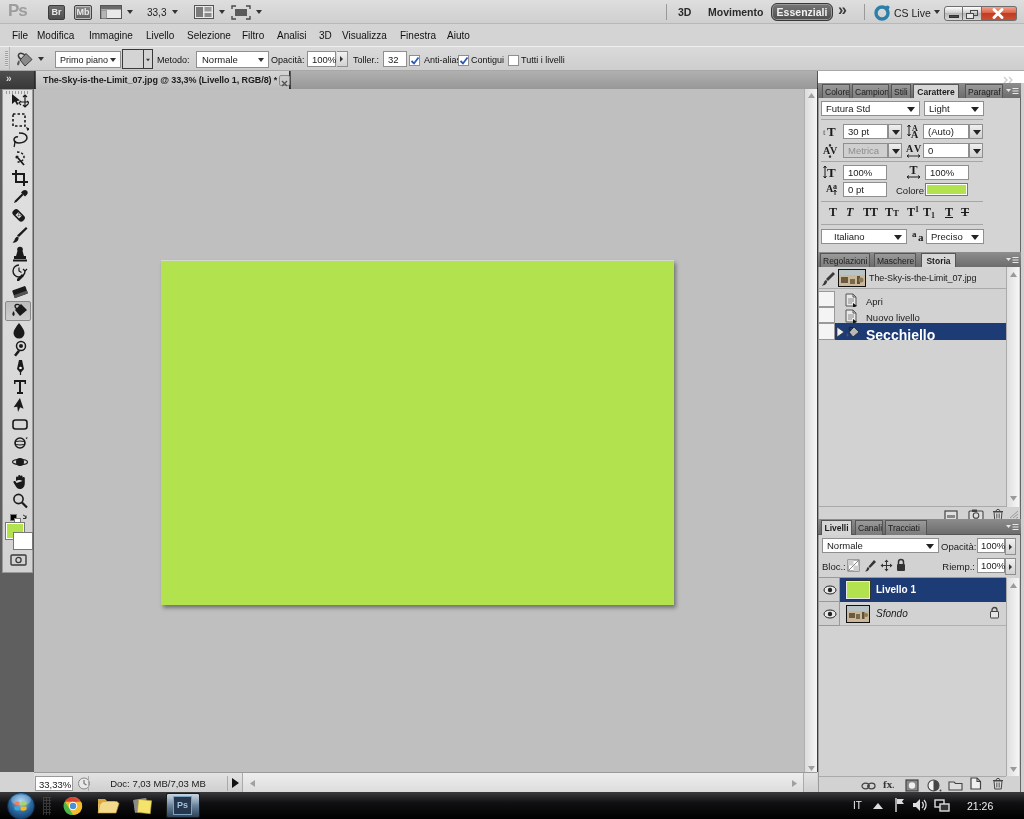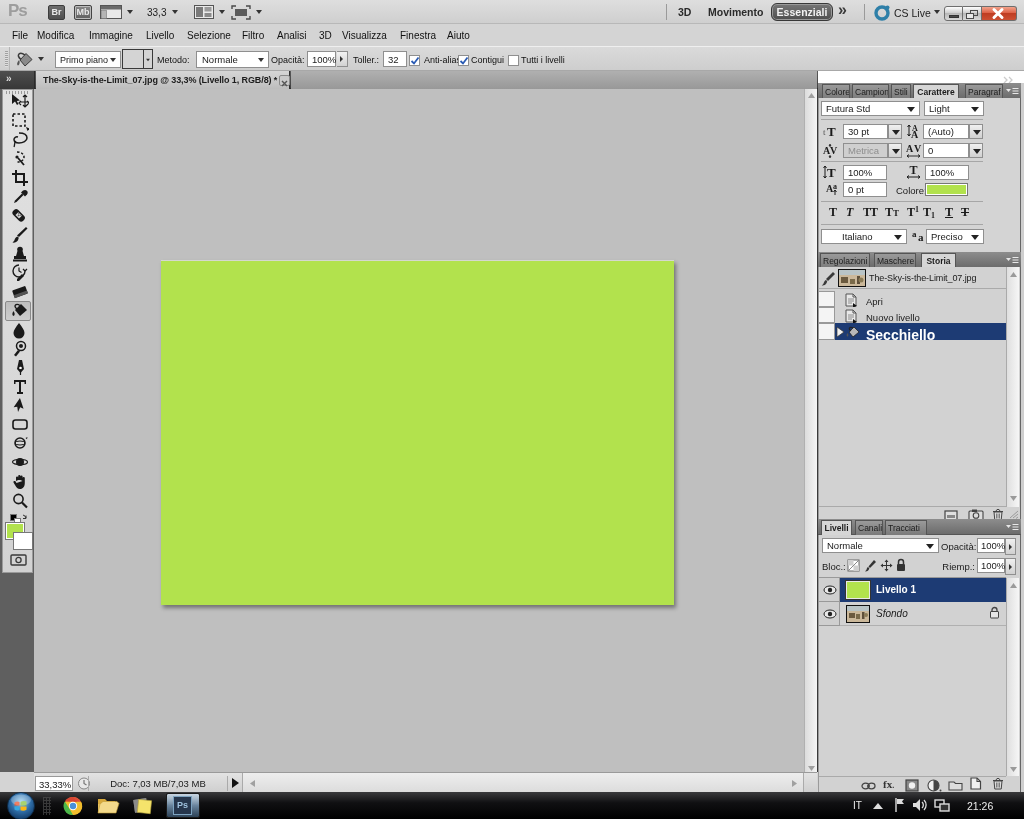--- a/index.html
+++ b/index.html
@@ -440,21 +440,21 @@
         <span class="abs" style="left:27px;font-style:italic;">T</span>
         <span class="abs" style="left:44px;letter-spacing:-1px;">TT</span>
         <span class="abs" style="left:66px;">T<span style="font-size:9px;">T</span></span>
         <span class="abs" style="left:88px;">T<sup style="font-size:8px;vertical-align:4px;">1</sup></span>
         <span class="abs" style="left:104px;">T<sub style="font-size:8px;vertical-align:-2px;">1</sub></span>
         <span class="abs" style="left:126px;text-decoration:underline;">T</span>
         <span class="abs" style="left:142px;text-decoration:line-through;">T</span>
       </div>
       <div class="abs" style="left:2px;top:126px;width:162px;height:1px;background:#a6a6a6;"></div>
 
-      <div class="dd" style="left:2px;top:131px;width:86px;height:15px;line-height:14px;padding-left:20px;font-size:9.5px;">Italiano<span class="ddarrow" style="top:5px;"></span></div>
+      <div class="dd" style="left:2px;top:131px;width:86px;height:15px;line-height:14px;padding-left:12px;font-size:9.5px;">Italiano<span class="ddarrow" style="top:5px;"></span></div>
       <svg class="abs" style="left:93px;top:131px;" width="15" height="15" viewBox="0 0 15 15">
           <text x="0" y="8" font-family="Liberation Serif" font-weight="bold" font-size="9" fill="#1a1a1a">a</text>
           <text x="6" y="12" font-family="Liberation Serif" font-weight="bold" font-size="11" fill="#1a1a1a">a</text>
         </svg>
       <div class="dd" style="left:107px;top:131px;width:58px;height:15px;line-height:14px;padding-left:4px;font-size:9.5px;">Preciso<span class="ddarrow" style="top:5px;"></span></div>
     </div>
 
     <div class="ptabbar" style="top:181px;">
       <div class="ptab" style="left:2px;width:50px;">Regolazioni</div>
       <div class="ptab" style="left:56px;width:42px;">Maschere</div>

